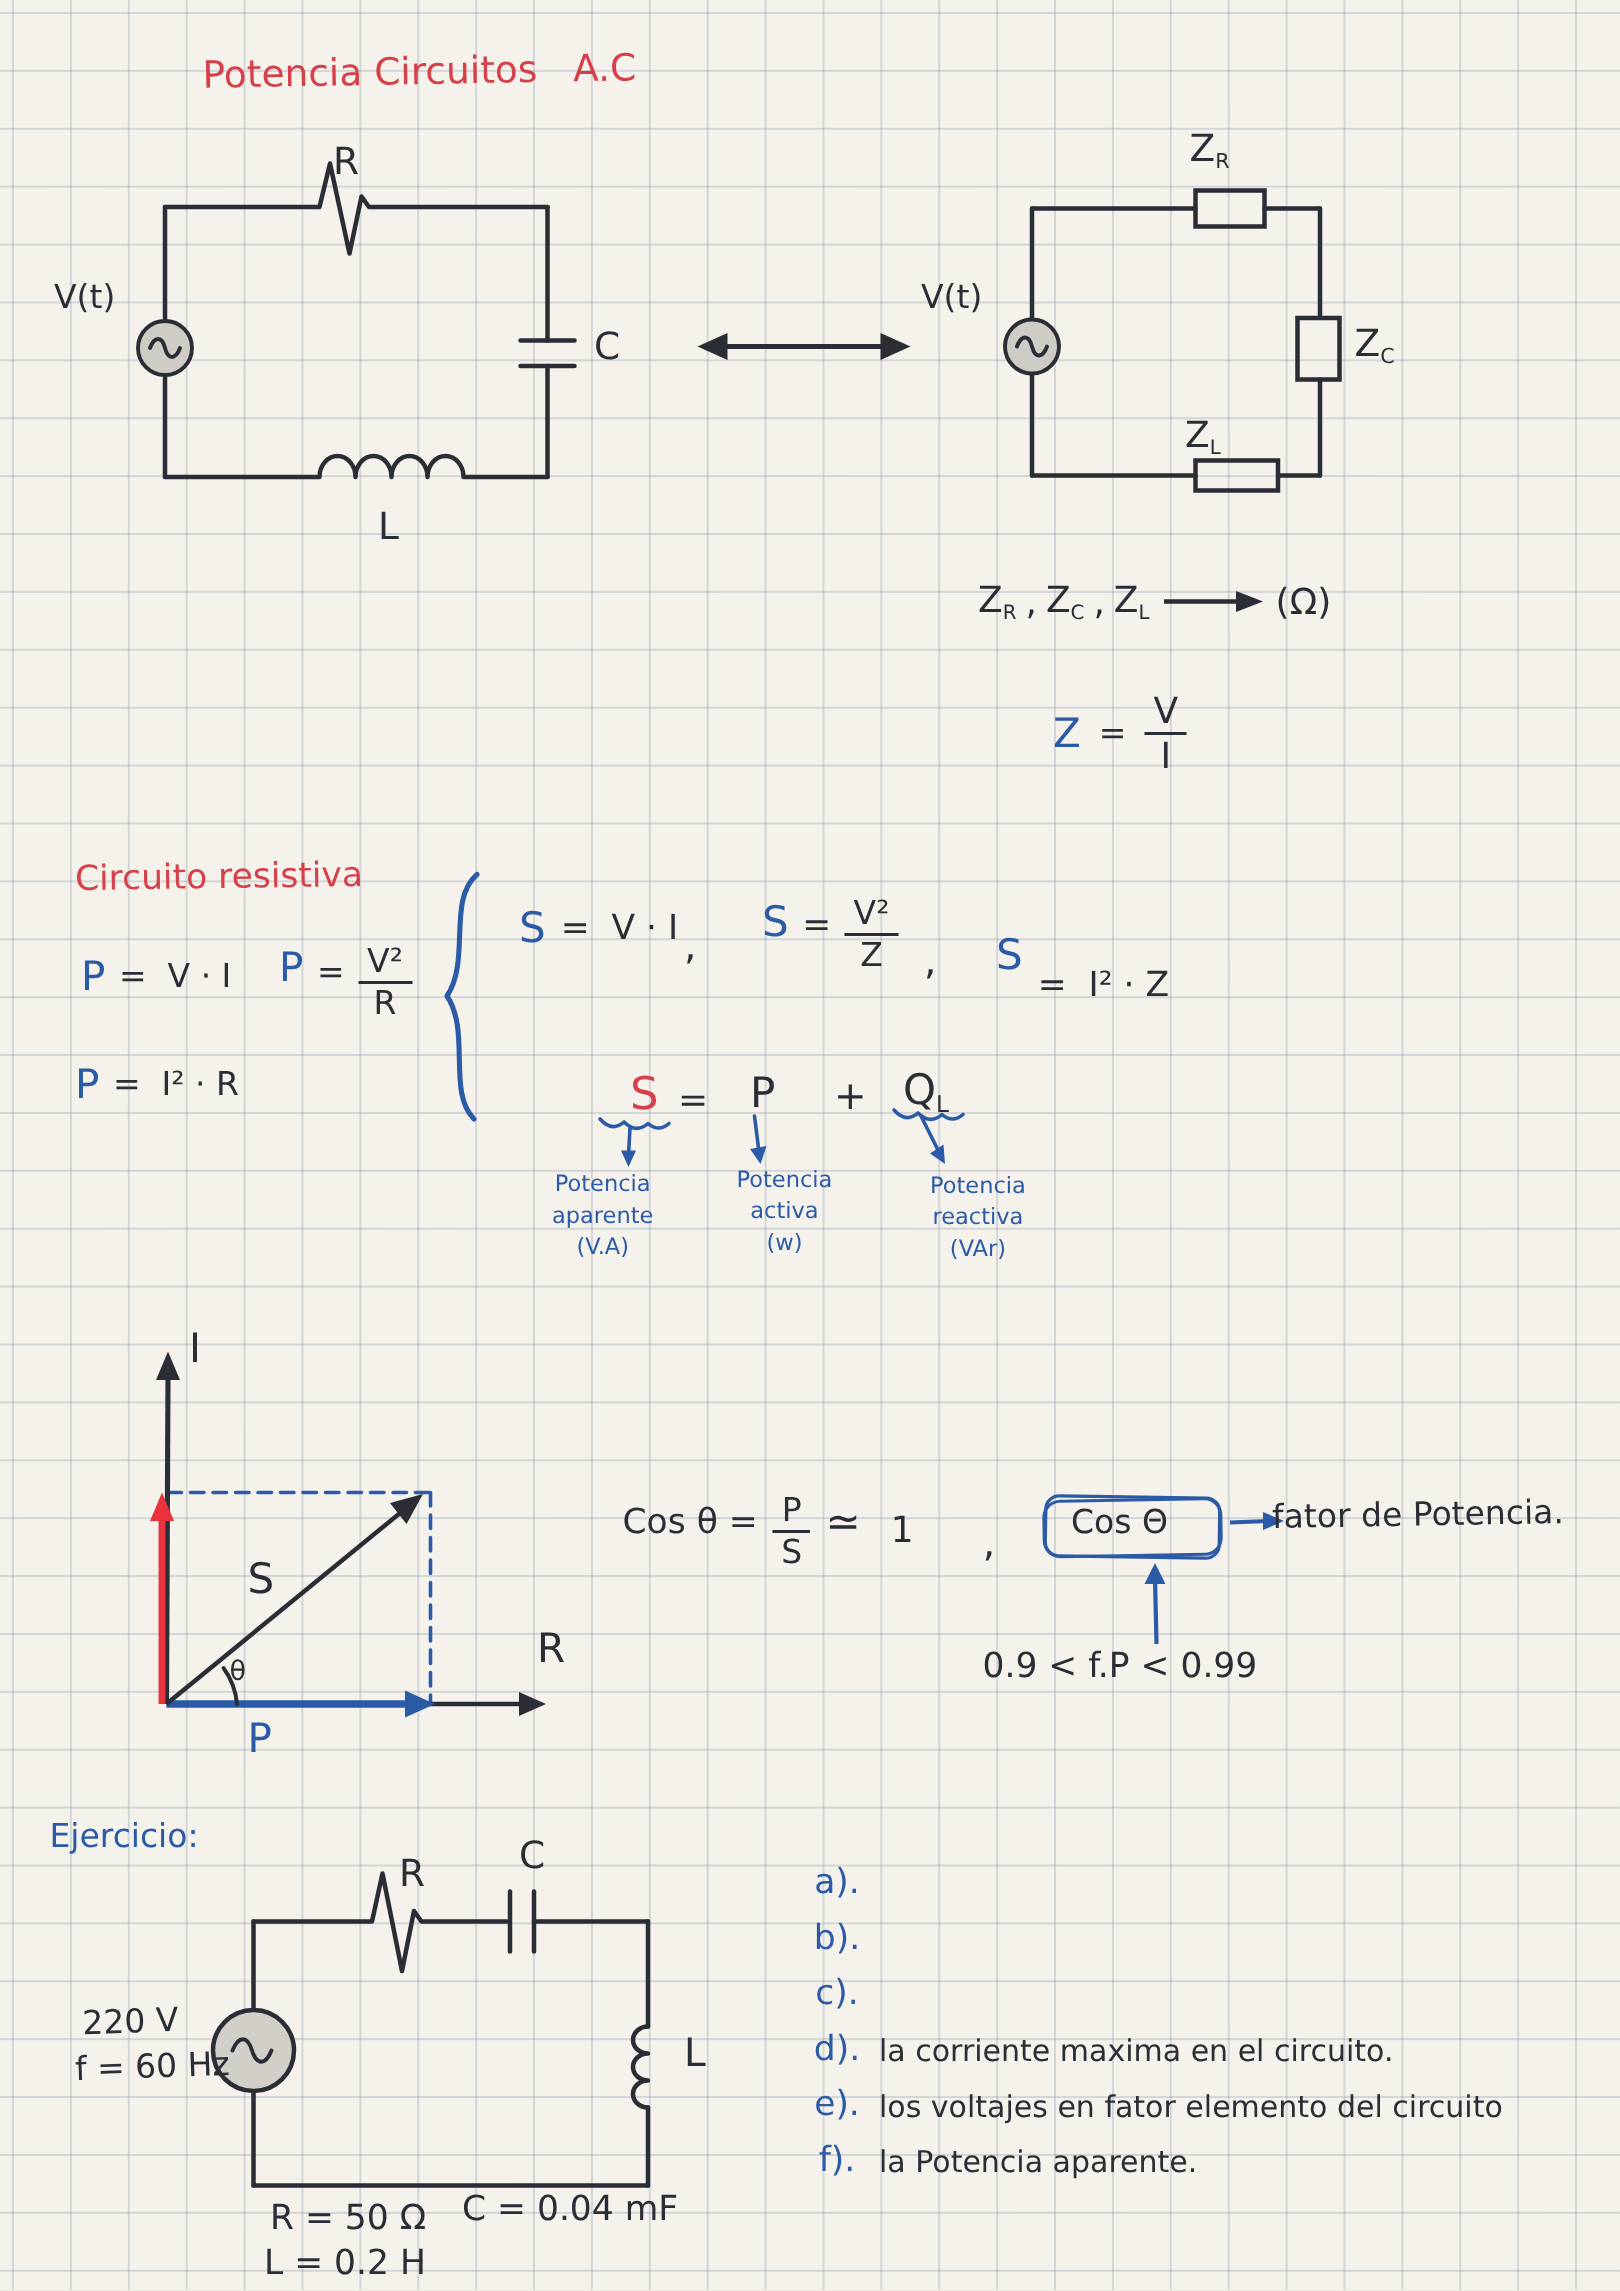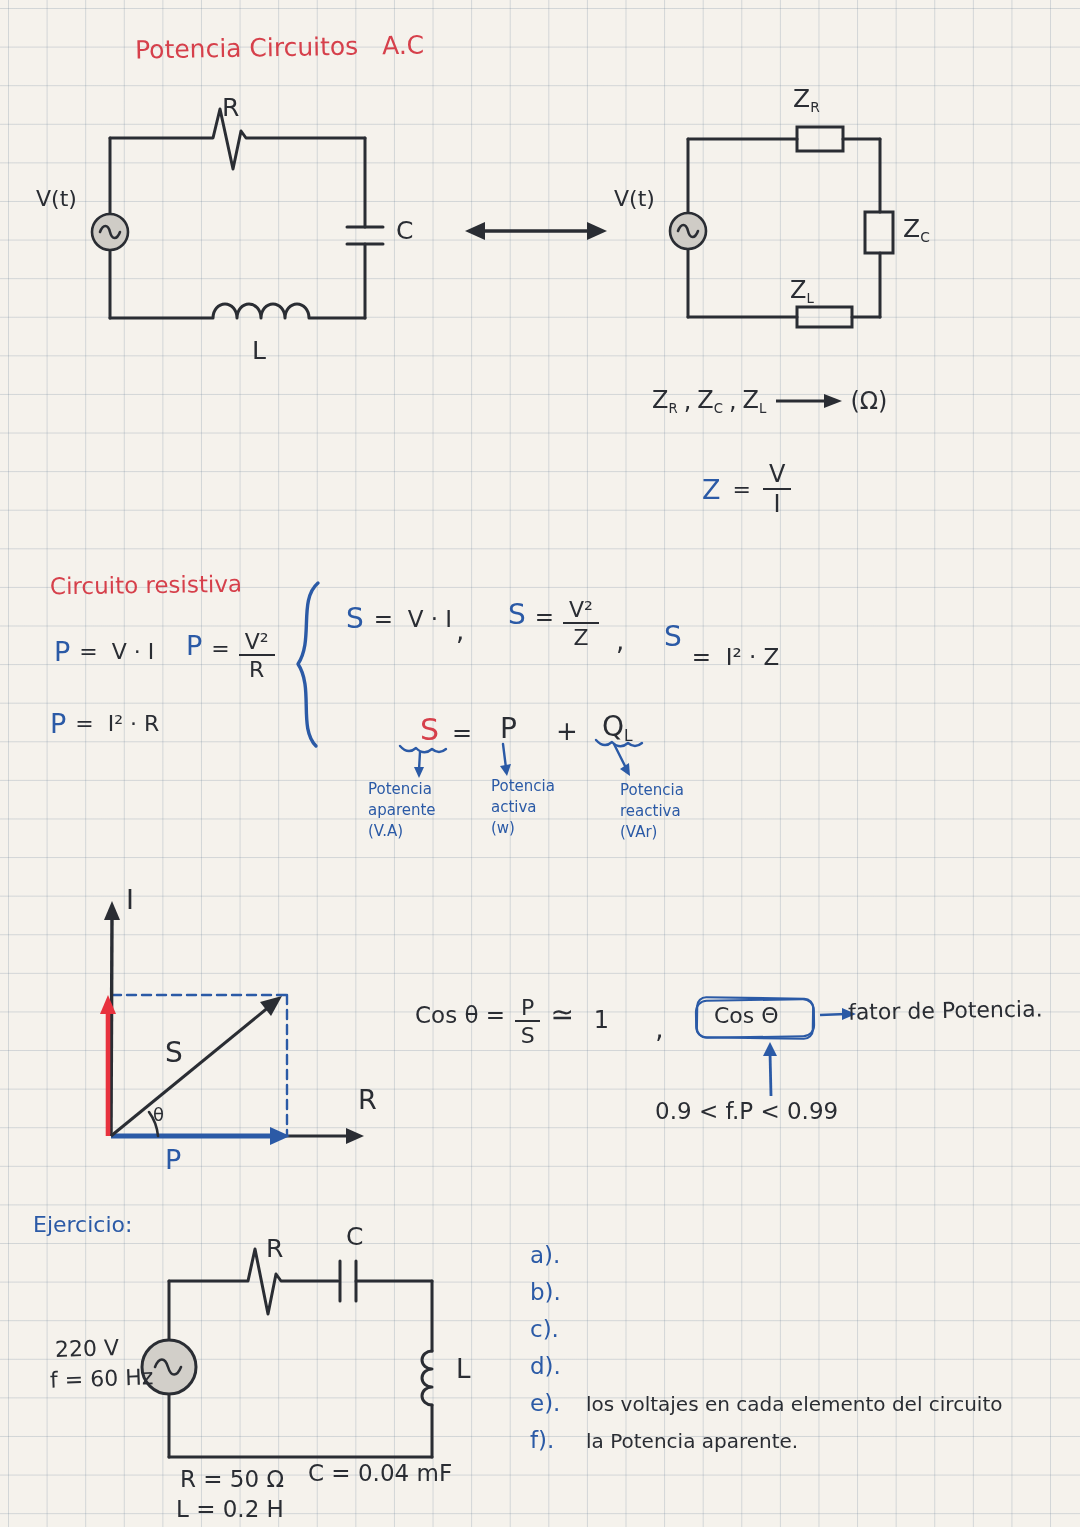--- a/index.html
+++ b/index.html
@@ -6,20 +6,21 @@
   .page{
     position:relative;width:1080px;height:1527px;overflow:hidden;
     background-color:#f5f2ec;
     background-image:
       linear-gradient(to right, rgba(120,140,160,0.28) 1.2px, transparent 1.2px),
       linear-gradient(to bottom, rgba(120,140,160,0.28) 1.2px, transparent 1.2px);
     background-size:38.6px 38.6px;
     background-position:8px 8px;
     font-family:"DejaVu Sans", sans-serif;
     color:#2a2d33;
+    text-align:center;
   }
   .abs{position:absolute;}
   .red{color:#d6404b;}
   .blue{color:#2b5aa6;}
   .blk{color:#2a2d33;}
   .pre{white-space:pre;}
   .row{display:flex;align-items:center;}
   .rowb{display:flex;align-items:flex-start;}
   sub{font-size:0.55em;vertical-align:-0.35em;}
   .frac{display:inline-flex;flex-direction:column;align-items:center;line-height:1.08;}
@@ -260,24 +261,25 @@
       <span class="ex-letter blue">a).</span>
     </div>
     <div class="ex-item">
       <span class="ex-letter blue">b).</span>
     </div>
     <div class="ex-item">
       <span class="ex-letter blue">c).</span>
     </div>
     <div class="ex-item">
       <span class="ex-letter blue">d).</span>
+      <span class="ex-text blk">la corriente maxima en el circuito.</span>
     </div>
     <div class="ex-item">
       <span class="ex-letter blue">e).</span>
-      <span class="ex-text blk">los voltajes en cada elemento del circuito</span>
+      <span class="ex-text blk">los voltajes en fator elemento del circuito</span>
     </div>
     <div class="ex-item">
       <span class="ex-letter blue">f).</span>
       <span class="ex-text blk">la Potencia aparente.</span>
     </div>
   </div>
 
 </div>
 
 </body></html>

